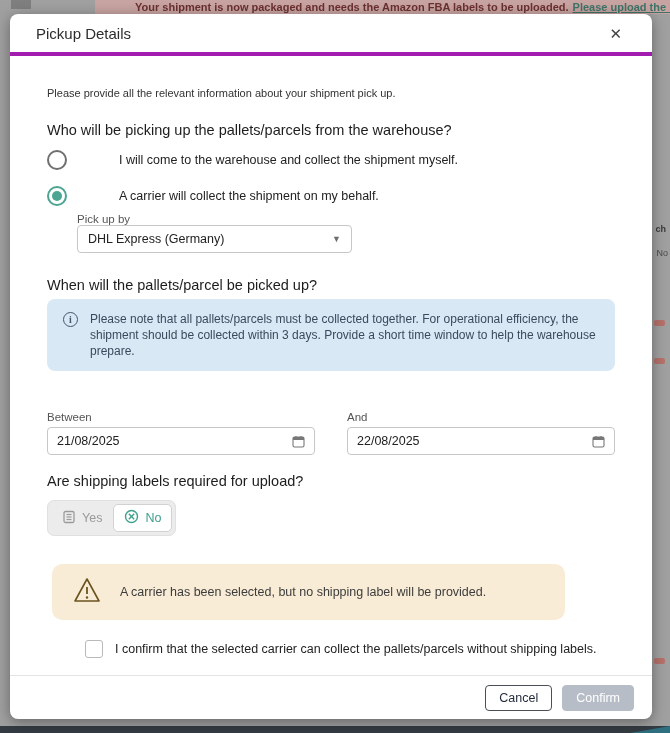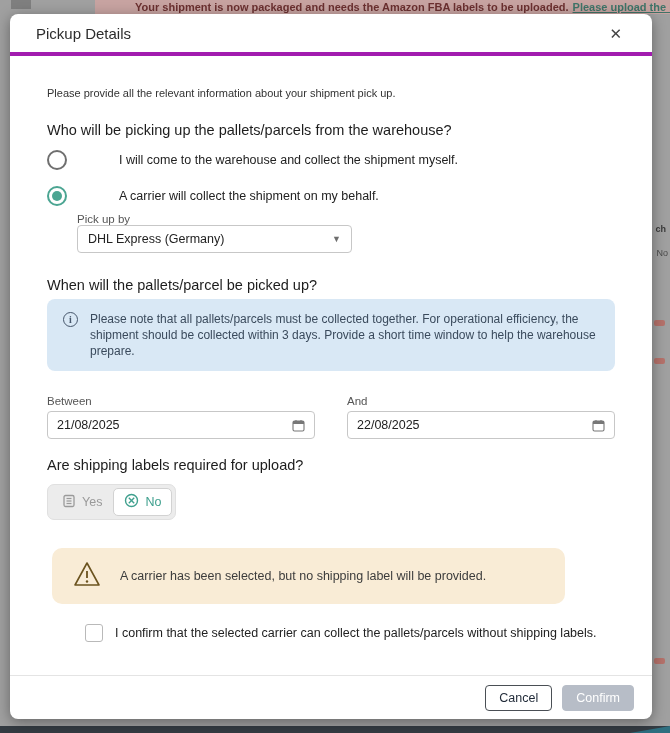--- a/index.html
+++ b/index.html
@@ -84,21 +84,21 @@
   }
   .info-icon {
     flex:0 0 auto; width:15px; height:15px; border-radius:50%;
     border:1.4px solid #46566b; color:#46566b; font-size:10px; font-weight:bold;
     display:flex; align-items:center; justify-content:center; margin-top:1px;
     font-family:"Liberation Serif","DejaVu Serif",serif;
   }
   .info-text { font-size:12px; line-height:16px; color:#3a4a5c; }
 
   
-  .date-row { display:flex; gap:32px; margin-top:24px; }
+  .date-row { display:flex; gap:32px; margin-top:40px; }
   .date-col { flex:1; }
   .date-input {
     margin-top:4px; height:28px; border:1px solid #c7c7c7; border-radius:4px;
     display:flex; align-items:center; justify-content:space-between;
     padding:0 9px; background:#fff;
   }
   .date-value { font-size:12.5px; color:#222; }
   .cal-icon svg { display:block; }
 
   

